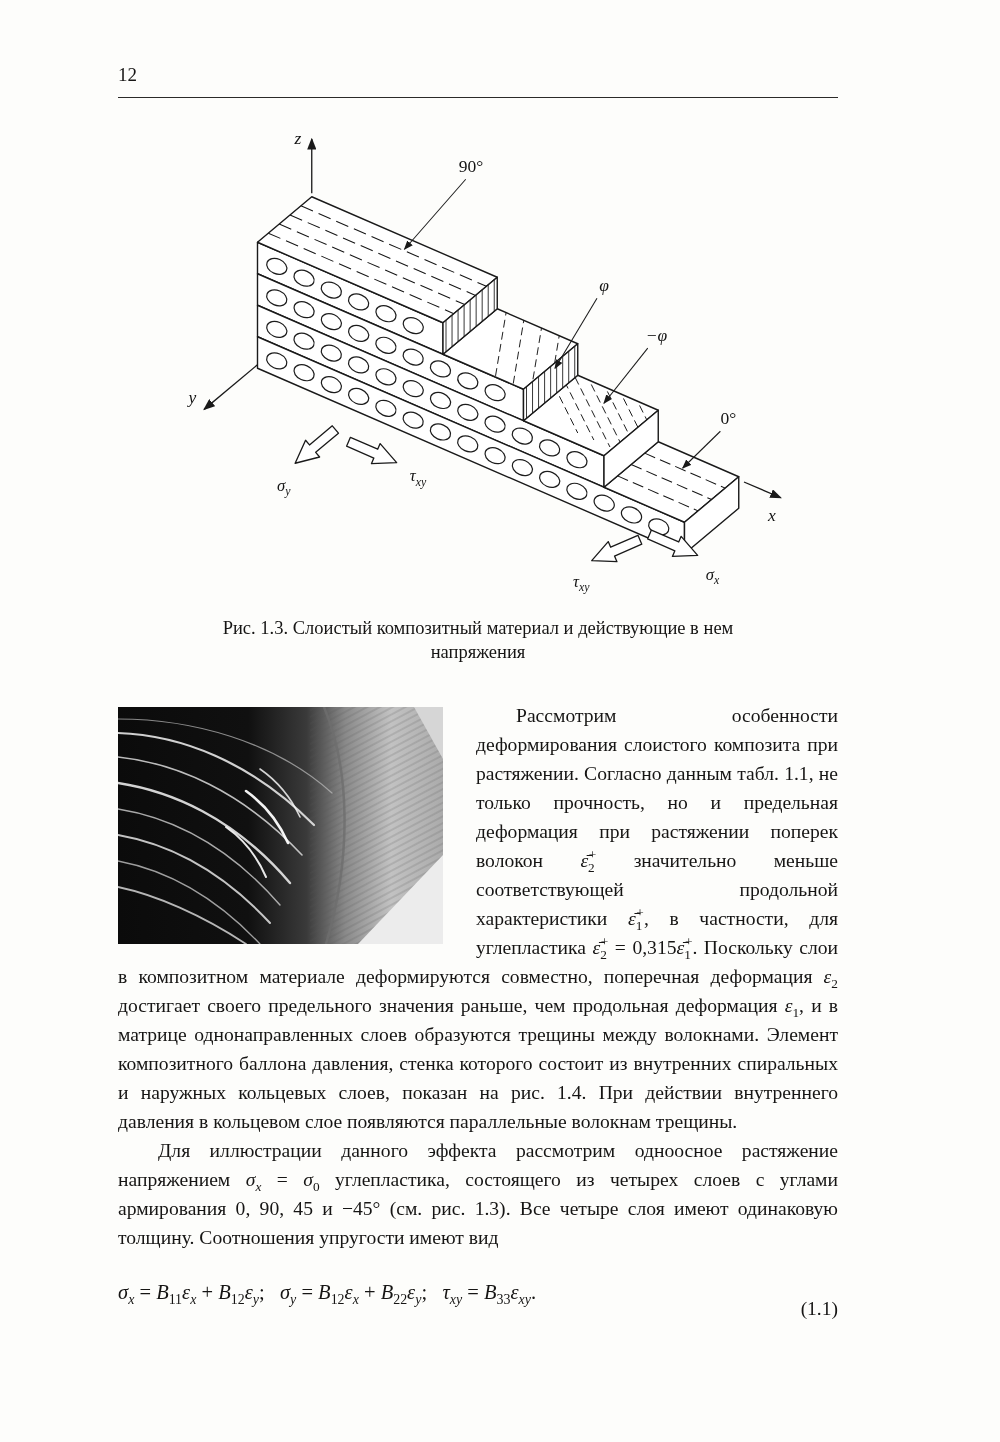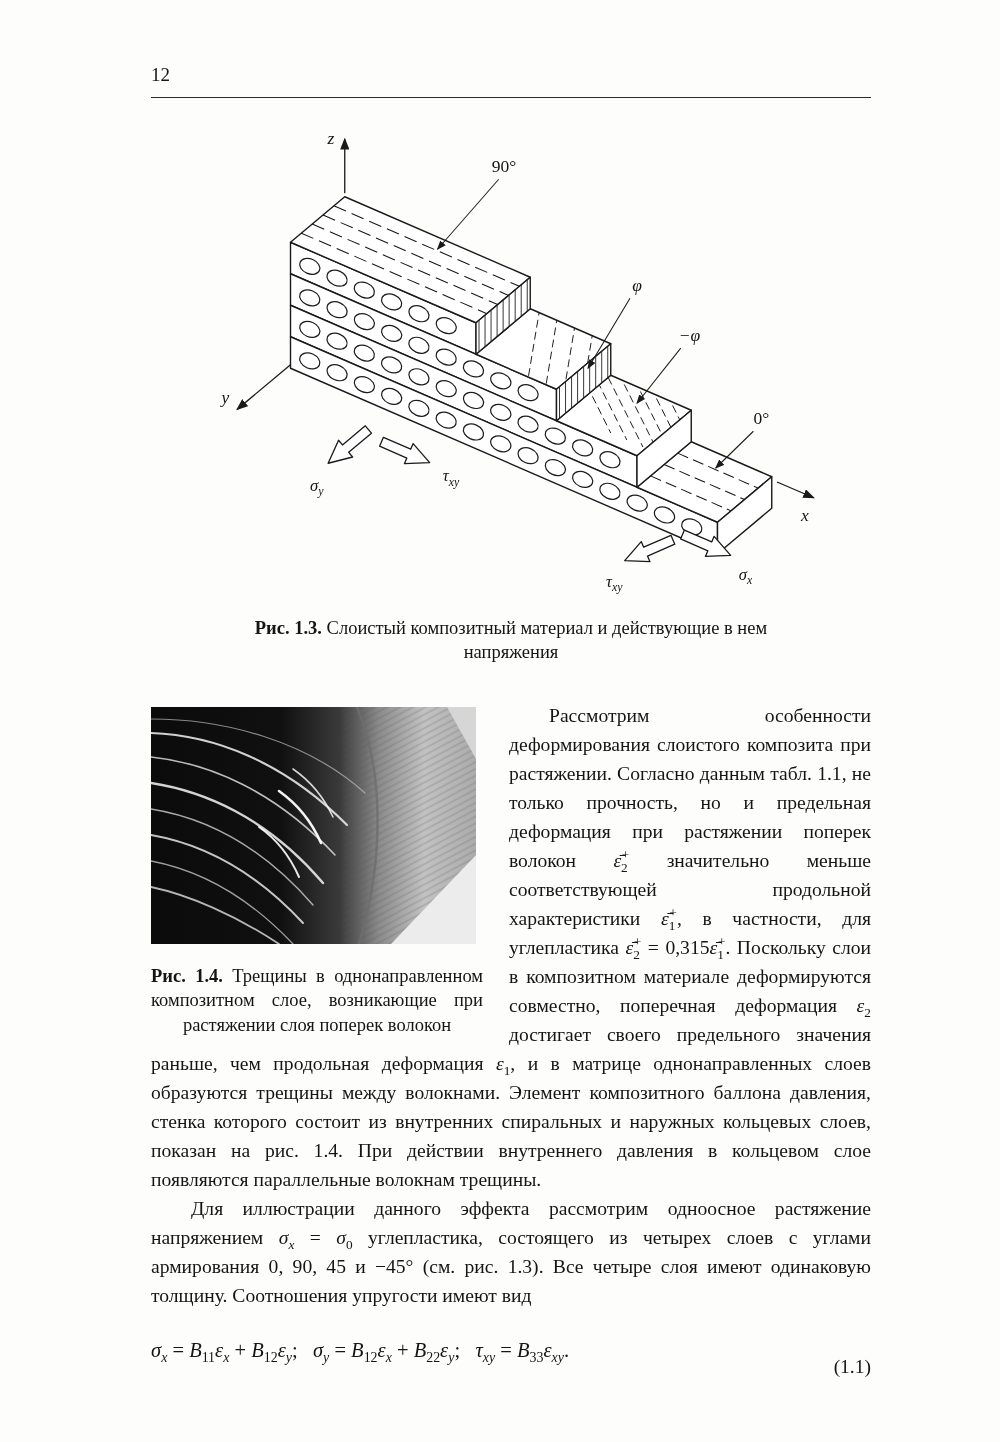--- a/index.html
+++ b/index.html
@@ -1,30 +1,29 @@
 <!DOCTYPE html>
 <html lang="ru"><head>
 <meta charset="utf-8">
 <style>
   html,body{margin:0;padding:0;background:#fdfdfb;}
   .page{
     position:relative;width:890px;height:1442px;box-sizing:border-box;
     padding:64px 52px 30px 118px;overflow:hidden;background:#fdfdfb;color:#161514;
     font-family:"Liberation Serif","DejaVu Serif",serif;
-    margin-left:33px;
   }
   .header{display:flex;align-items:baseline;font-size:19px;
     border-bottom:1.6px solid #2b2a28;padding-bottom:11px;}
   .pagenum{width:78px;}
   .htitle{flex:1;text-align:center;font-style:italic;}
   .fig13{margin-top:20px;text-align:center;}
   .fig13 svg{display:block;margin:0 auto;}
   .caption{font-size:18.5px;line-height:1.32;}
   .cap13{max-width:600px;margin:8px auto 0;text-align:center;}
-  .caplabel{font-weight:bold;}
+  .caplabel{font-weight:normal;}
   .content{margin-top:36px;font-size:19.6px;line-height:29px;text-align:justify;}
   .fig14{float:left;width:332px;margin:6px 26px 4px 0;}
   .cap14{margin-top:12px;text-align:justify;text-align-last:center;}
   p.body{margin:0;text-indent:40px;hyphens:auto;}
   sub,sup{font-size:68%;line-height:0;}
   sub+sup{margin-left:-0.45em;}
   .equation{position:relative;margin:26px 0 0;text-align:left;font-size:20.5px;}
   .equation .eqnum{position:absolute;right:0;top:16px;font-size:19.5px;}
   .face{fill:#ffffff;stroke:#1a1a1a;stroke-width:1.6;stroke-linejoin:round;}
   .holl{fill:#ffffff;stroke:#1a1a1a;stroke-width:1.5;stroke-linejoin:round;}
@@ -236,23 +235,20 @@
           <path d="M0,128 C46,136 100,160 152,216" stroke="#e4e4e4" stroke-width="2" opacity="0.85"></path>
           <path d="M0,154 C42,162 92,184 142,237" stroke="#cfcfcf" stroke-width="1.3" opacity="0.75"></path>
           <path d="M0,180 C38,188 84,208 128,237" stroke="#e0e0e0" stroke-width="1.8" opacity="0.8"></path>
           <path d="M0,12 C74,12 156,34 214,86" stroke="#bdbdbd" stroke-width="1.2" opacity="0.7"></path>
           <path d="M128,84 q28,20 42,52" stroke="#ffffff" stroke-width="2.6" opacity="0.95"></path>
           <path d="M142,62 q26,18 40,48" stroke="#f4f4f4" stroke-width="1.6" opacity="0.85"></path>
           <path d="M108,120 q26,18 40,50" stroke="#ffffff" stroke-width="2" opacity="0.9"></path>
           <path d="M206,0 C232,62 234,150 208,237" stroke="#6e6e6e" stroke-width="2.5" opacity="0.8"></path>
         </g>
       </svg>
-      <div class="caption cap14">
-        <span class="caplabel">Рис. 1.4.</span><span> Трещины в однонаправленном композитном слое, возникающие при растяжении слоя поперек волокон</span>
-      </div>
     </div>
 
     <p class="body"><span>Рассмотрим особенности деформирования слоистого композита при растяжении. Согласно данным табл. 1.1, не только прочность, но и предельная деформация при растяжении поперек волокон </span><span style="font-style: italic;">ε̄</span><sub>2</sub><sup>+</sup><span> значительно меньше соответствующей продольной характеристики </span><span style="font-style: italic;">ε̄</span><sub>1</sub><sup>+</sup><span>, в частности, для углепластика </span><span style="font-style: italic;">ε̄</span><sub>2</sub><sup>+</sup><span> = 0,315</span><span style="font-style: italic;">ε̄</span><sub>1</sub><sup>+</sup><span>. Поскольку слои в композитном материале деформируются совместно, поперечная деформация </span><span style="font-style: italic;">ε</span><sub>2</sub><span> достигает своего предельного значения раньше, чем продольная деформация </span><span style="font-style: italic;">ε</span><sub>1</sub><span>, и в матрице однонаправленных слоев образуются трещины между волокнами. Элемент композитного баллона давления, стенка которого состоит из внутренних спиральных и наружных кольцевых слоев, показан на рис. 1.4. При действии внутреннего давления в кольцевом слое появляются параллельные волокнам трещины.</span></p>
     <p class="body"><span>Для иллюстрации данного эффекта рассмотрим одноосное растяжение напряжением </span><span style="font-style: italic;">σ</span><sub style="font-style: italic;">x</sub><span> = </span><span style="font-style: italic;">σ</span><sub>0</sub><span> углепластика, состоящего из четырех слоев с углами армирования 0, 90, 45 и −45° (см. рис. 1.3). Все четыре слоя имеют одинаковую толщину. Соотношения упругости имеют вид</span></p>
 
     <div class="equation">
       <span><span style="font-style: italic;">σ</span><sub style="font-style: italic;">x</sub><span> = </span><span style="font-style: italic;">B</span><sub>11</sub><span style="font-style: italic;">ε</span><sub style="font-style: italic;">x</sub><span> + </span><span style="font-style: italic;">B</span><sub>12</sub><span style="font-style: italic;">ε</span><sub style="font-style: italic;">y</sub><span>;  </span><span style="font-style: italic;">σ</span><sub style="font-style: italic;">y</sub><span> = </span><span style="font-style: italic;">B</span><sub>12</sub><span style="font-style: italic;">ε</span><sub style="font-style: italic;">x</sub><span> + </span><span style="font-style: italic;">B</span><sub>22</sub><span style="font-style: italic;">ε</span><sub style="font-style: italic;">y</sub><span>;  </span><span style="font-style: italic;">τ</span><sub style="font-style: italic;">xy</sub><span> = </span><span style="font-style: italic;">B</span><sub>33</sub><span style="font-style: italic;">ε</span><sub style="font-style: italic;">xy</sub><span>.</span></span>
       <span class="eqnum">(1.1)</span>
     </div>
 

